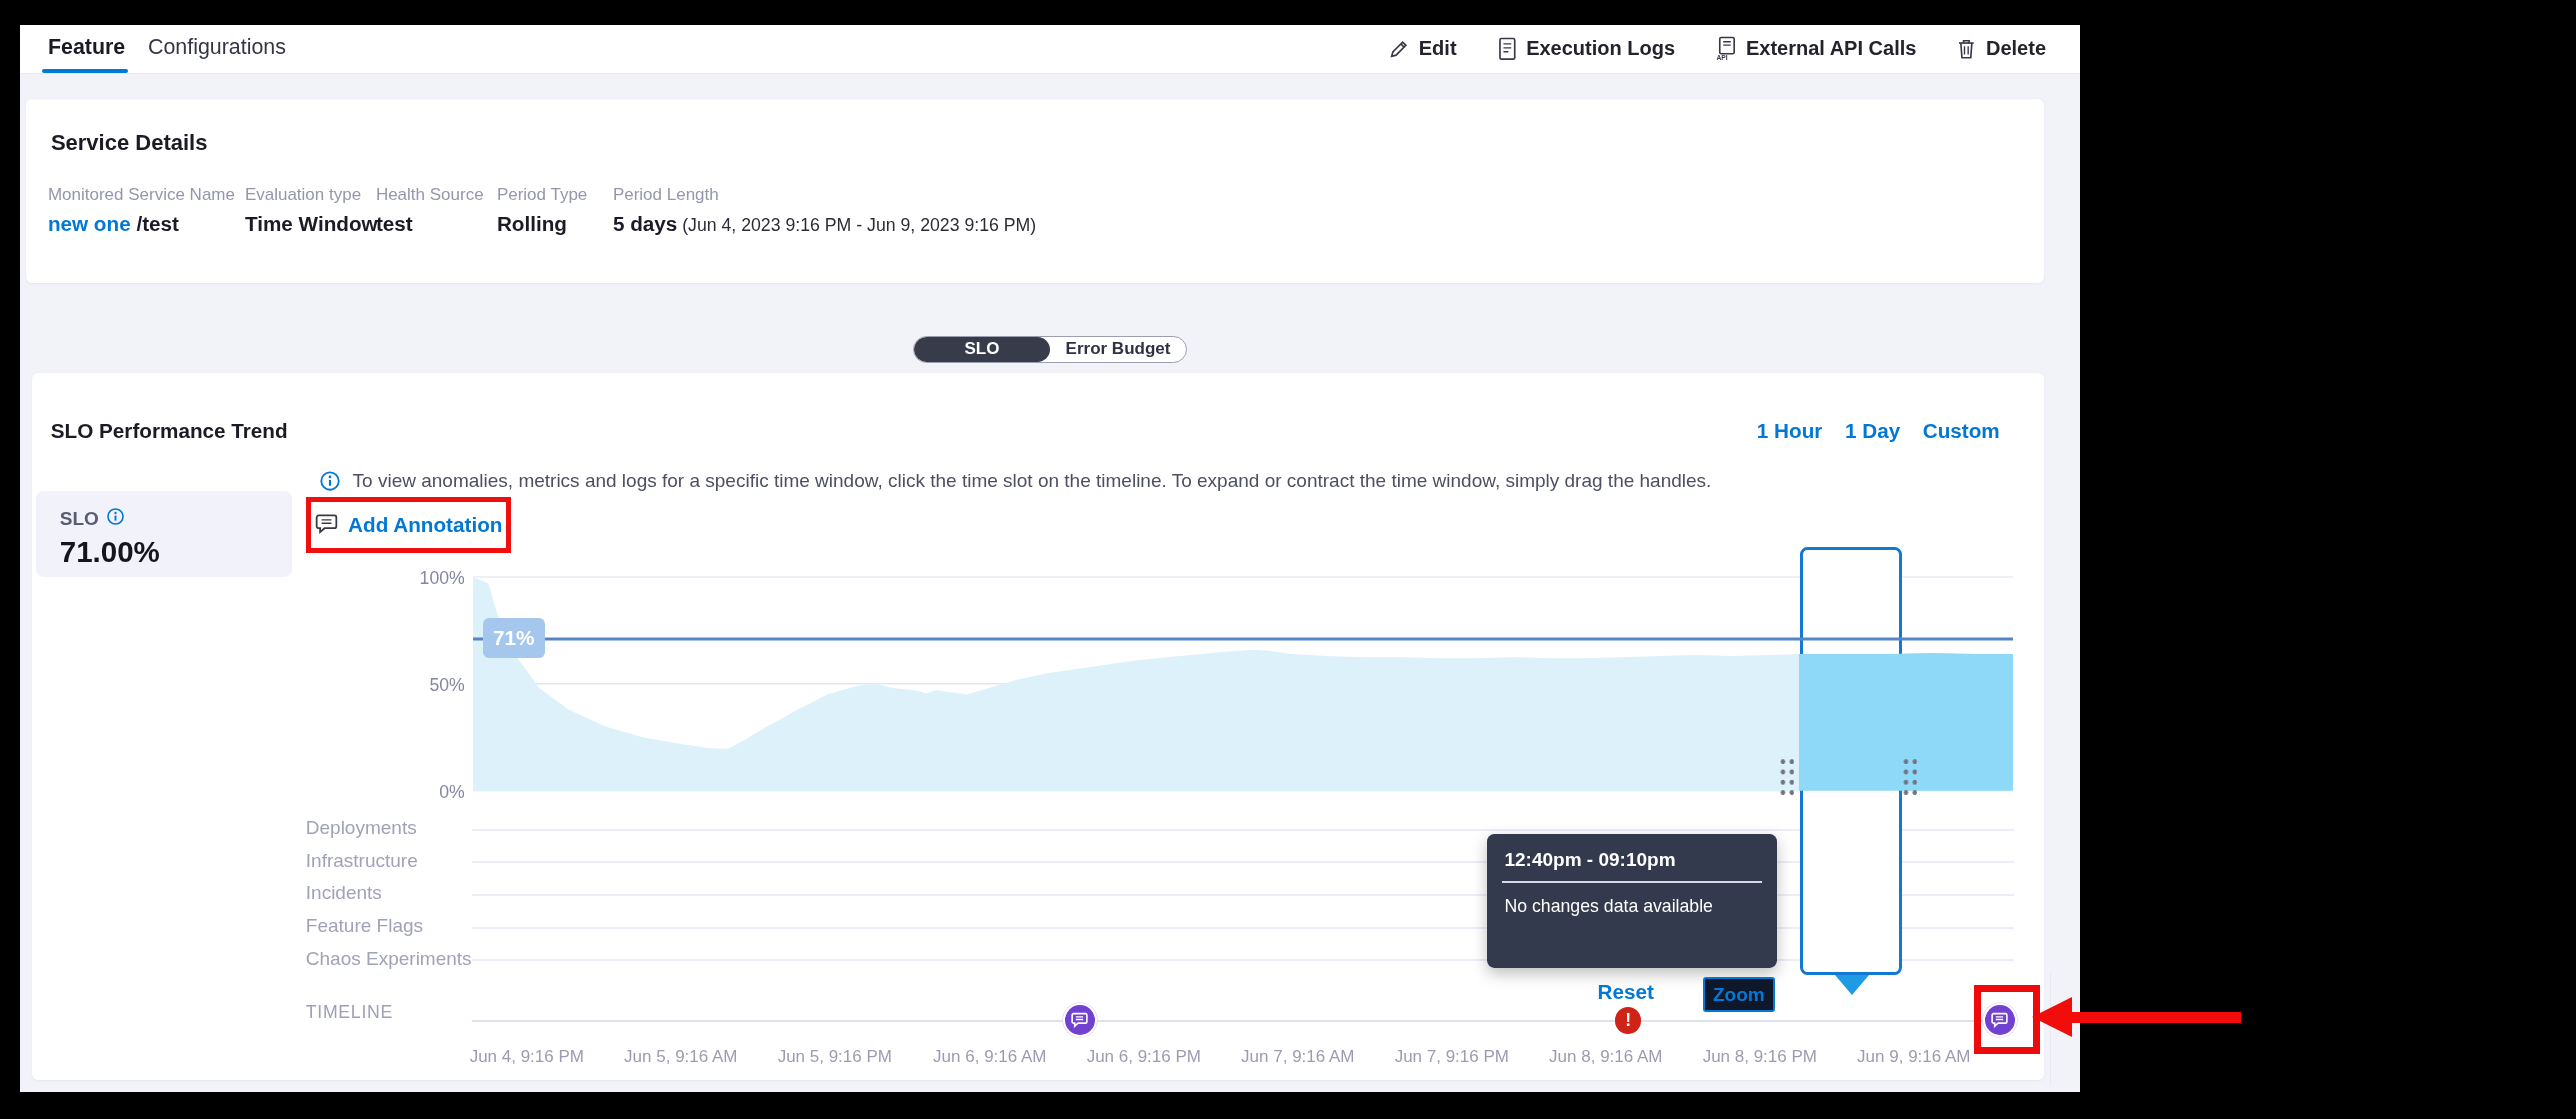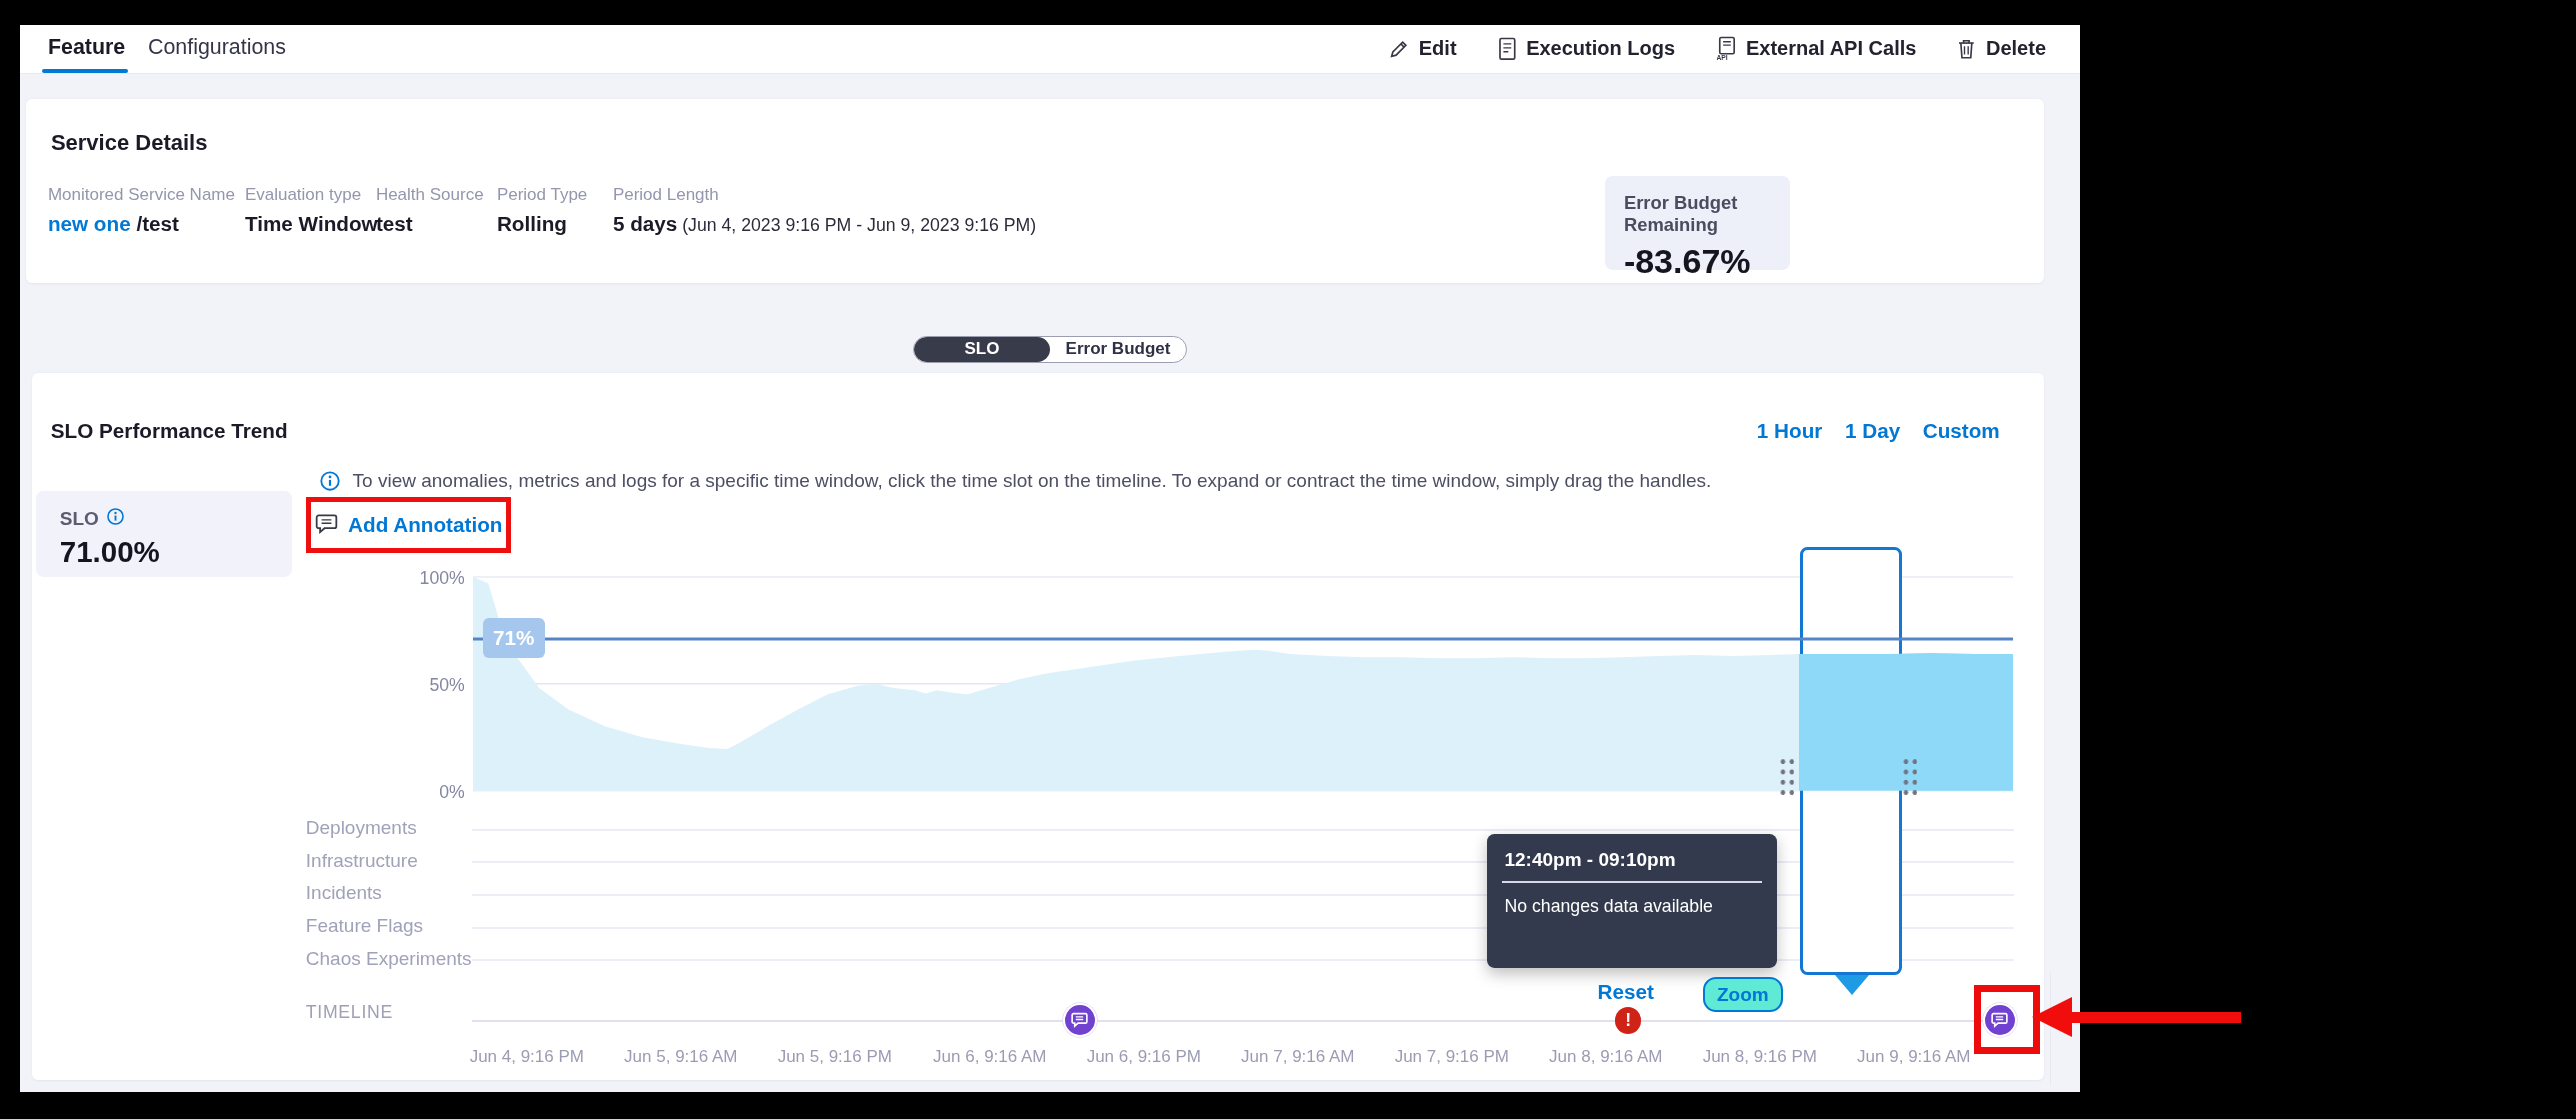--- a/index.html
+++ b/index.html
@@ -61,21 +61,21 @@
   .sel-tri{position:absolute;left:1803px;top:602px;width:0;height:0;border-left:17px solid transparent;border-right:17px solid transparent;border-top:20.7px solid #1e9be4;z-index:5;}
   .handle{position:absolute;top:382px;width:17px;height:40px;z-index:6;cursor:ew-resize;
     background-image:radial-gradient(#71737f 1.9px, transparent 2.4px);background-size:8.9px 10.3px;background-position:1.5px 1.5px;}
   .chart-svg{position:absolute;left:440px;top:162px;z-index:2;}
   .chart-top{position:absolute;left:440px;top:162px;z-index:4;pointer-events:none;}
   .tooltip{position:absolute;left:1455px;top:461px;width:290px;height:134px;background:#343a4d;border-radius:7.4px;z-index:7;box-shadow:0 5.9px 14.8px rgba(0,0,0,.25);}
   .tooltip-title{position:absolute;left:17.7px;top:14.8px;font-size:19px;font-weight:600;color:#fff;}
   .tooltip-hr{position:absolute;left:14.8px;right:14.8px;top:47px;height:1.5px;background:#d8dae3;}
   .tooltip-body{position:absolute;left:17.7px;top:62px;font-size:17.7px;color:#fff;}
   .reset-link{position:absolute;left:1557px;top:607px;width:74px;text-align:center;font-size:20.7px;font-weight:bold;color:#0278d5;cursor:pointer;z-index:7;}
-  .zoom-btn{position:absolute;left:1671px;top:604px;width:80px;height:35px;border:2.2px solid #0278d5;border-radius:13px;background:#5eead4;display:flex;align-items:center;justify-content:center;font-size:19px;font-weight:bold;color:#0278d5;cursor:pointer;z-index:7;}
+  .zoom-btn{position:absolute;left:1671px;top:604px;width:72px;height:35px;border:2.2px solid #0278d5;border-radius:3px;background:#0f172a;display:flex;align-items:center;justify-content:center;font-size:19px;font-weight:bold;color:#0278d5;cursor:pointer;z-index:7;}
   .marker{position:absolute;border-radius:50%;display:flex;align-items:center;justify-content:center;z-index:6;cursor:pointer;}
   .marker.annotation{width:34px;height:34px;background:#7142cf;border:2.2px solid #fff;box-shadow:0 0 0 0.7px #e0d6f5;}
   .marker.error{width:26.6px;height:26.6px;background:#cf2318;color:#fff;font-size:17.7px;font-weight:bold;}
   .vguide{position:absolute;left:2018px;top:599px;width:1.5px;height:114px;background:#e8eaf3;}
 
   
   .hl-box2{position:absolute;left:1942px;top:612px;width:66px;height:69px;border:7.4px solid #ee0b0b;z-index:8;}
   .arrow-shaft{position:absolute;left:2070px;top:1012px;width:171px;height:11px;background:#f20d0d;z-index:9;}
   .arrow-head{position:absolute;left:2032px;top:997px;width:0;height:0;border-top:20px solid transparent;border-bottom:20px solid transparent;border-right:40px solid #f20d0d;z-index:9;}
 </style>
@@ -149,24 +149,20 @@
           </div>
           <div class="sd-field" style="left: 471px;">
             <div class="sd-label">Period Type</div>
             <div class="sd-value"><span>Rolling</span></div>
           </div>
           <div class="sd-field" style="left: 587px;">
             <div class="sd-label">Period Length</div>
             <div class="sd-value"><span>5 days</span><span class="detail"> (Jun 4, 2023 9:16 PM - Jun 9, 2023 9:16 PM)</span></div>
           </div>
         </div>
-      <div class="stat-box" style="left:1579px;width:185px">
-        <div class="stat-label">Error Budget Remaining</div>
-        <div class="stat-value">-83.67%</div>
-      </div>
     </div>
 
     <div class="toggle">
       <div class="toggle-opt sel">SLO</div>
       <div class="toggle-opt">Error Budget</div>
     </div>
 
     <div class="card trend-card">
       <div class="trend-title">SLO Performance Trend</div>
       <div class="range-links" id="range-links">

